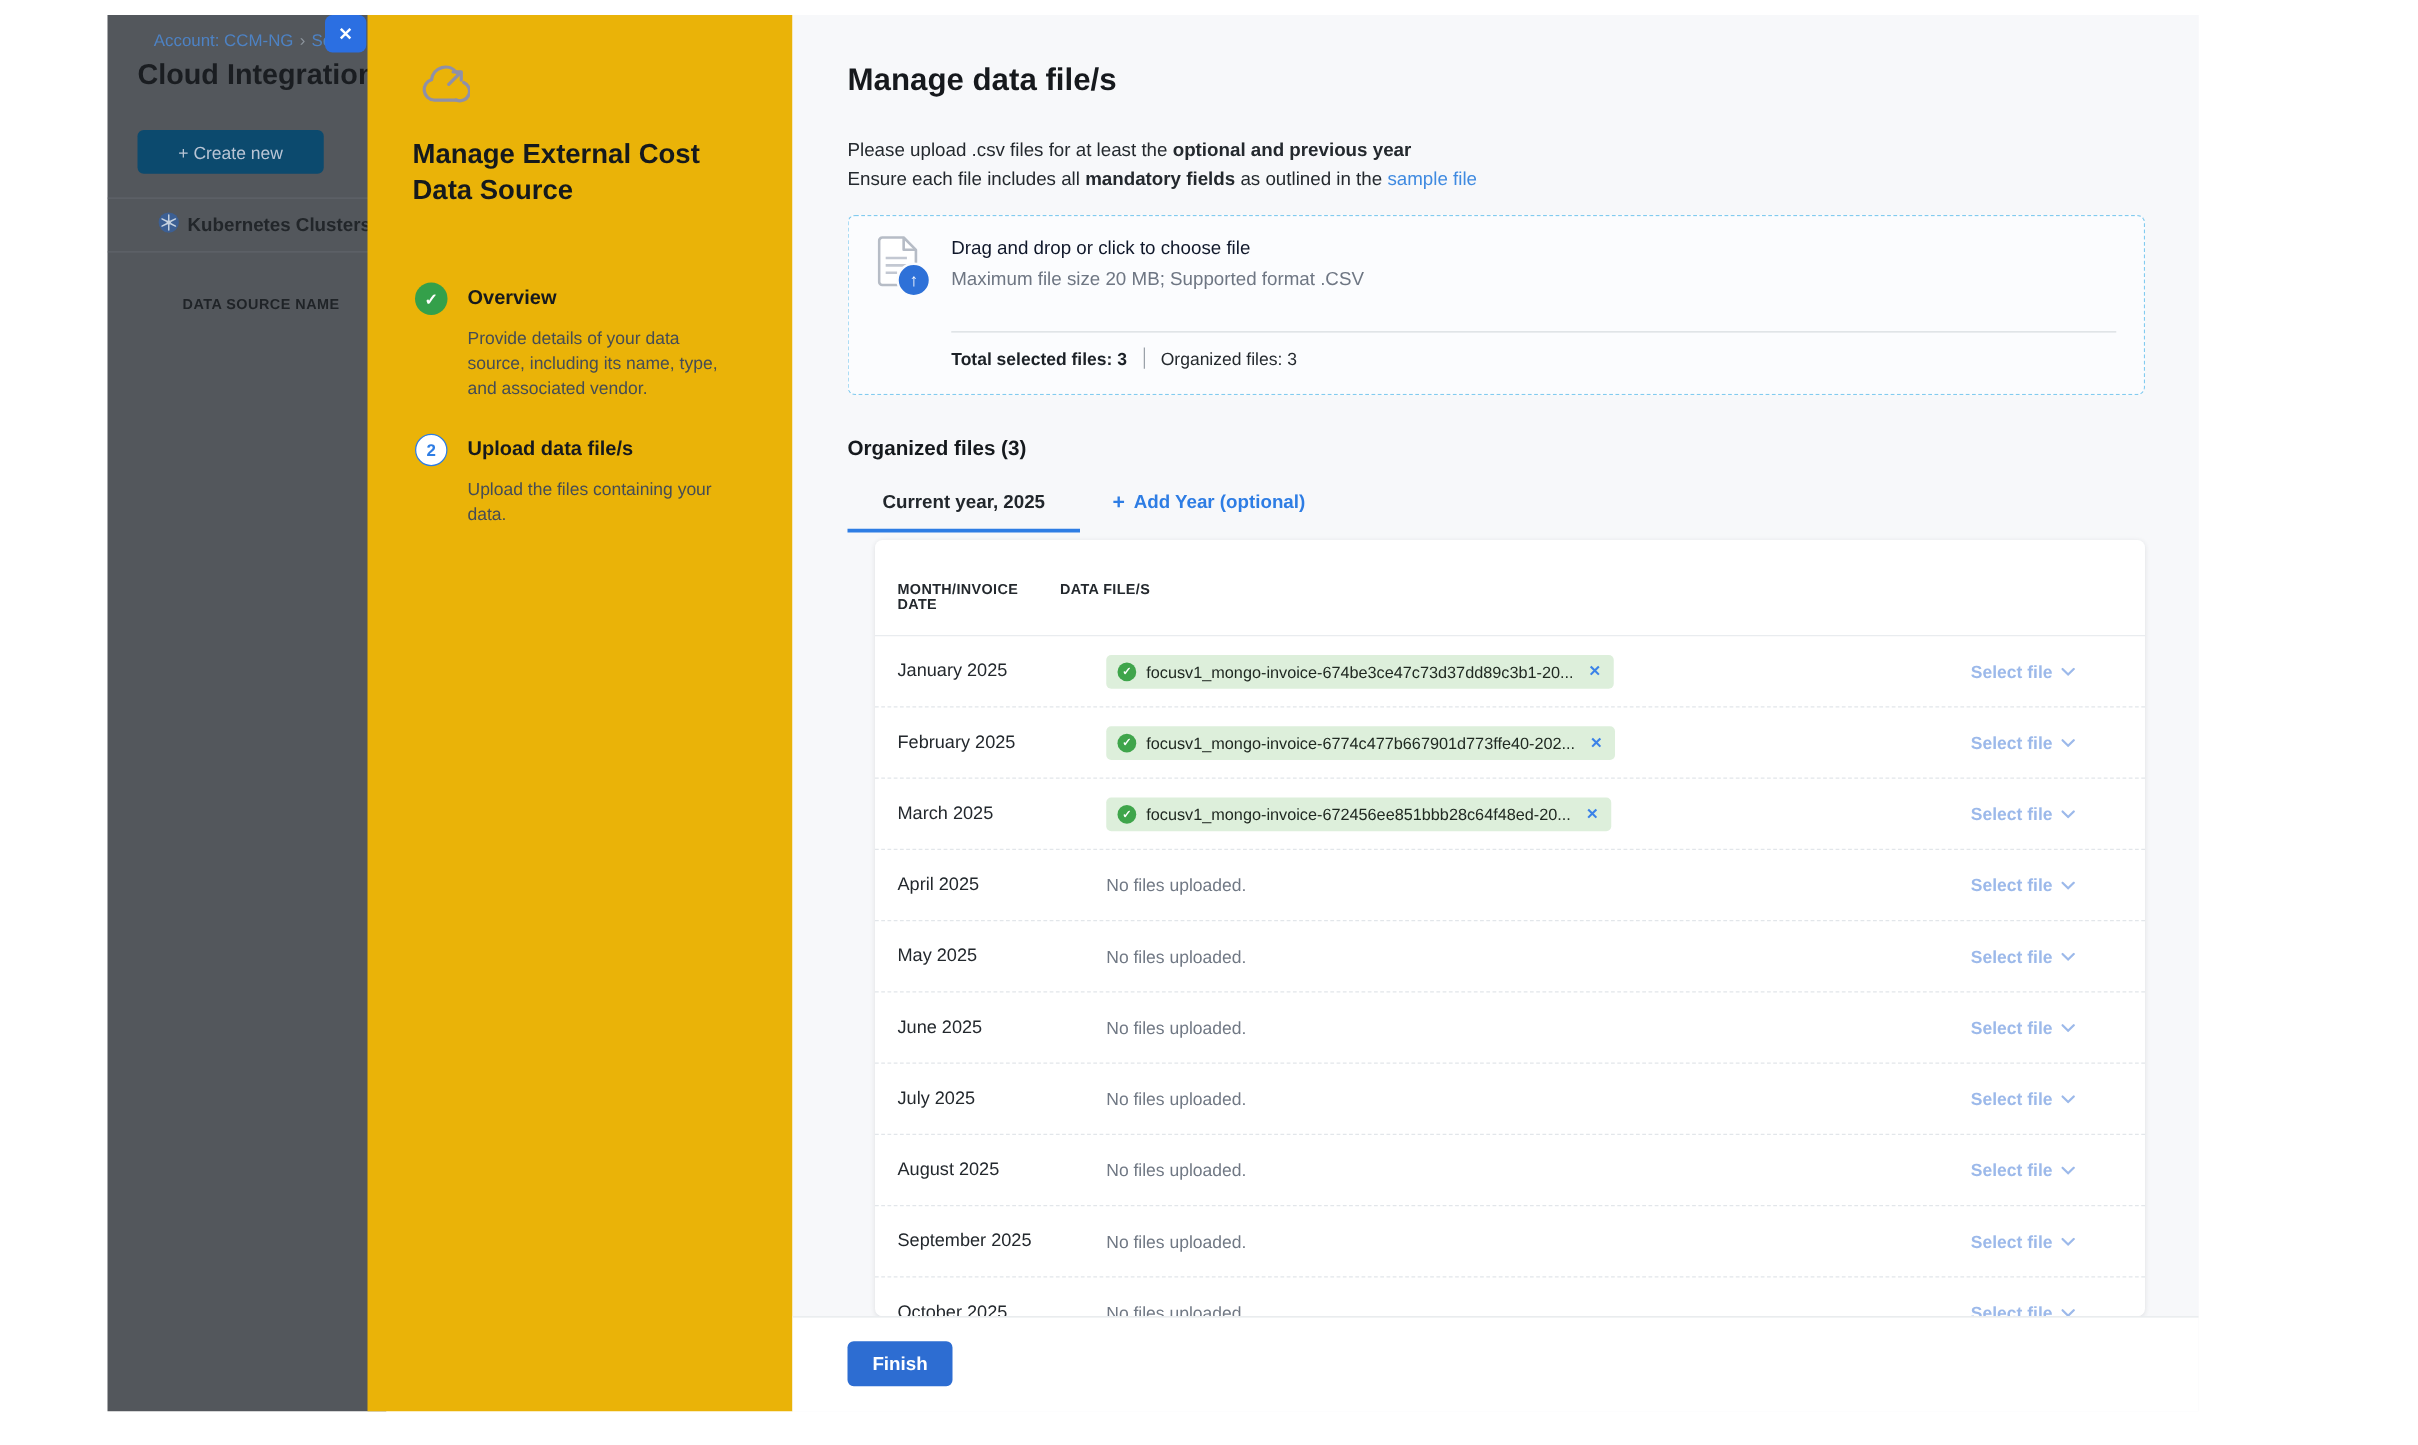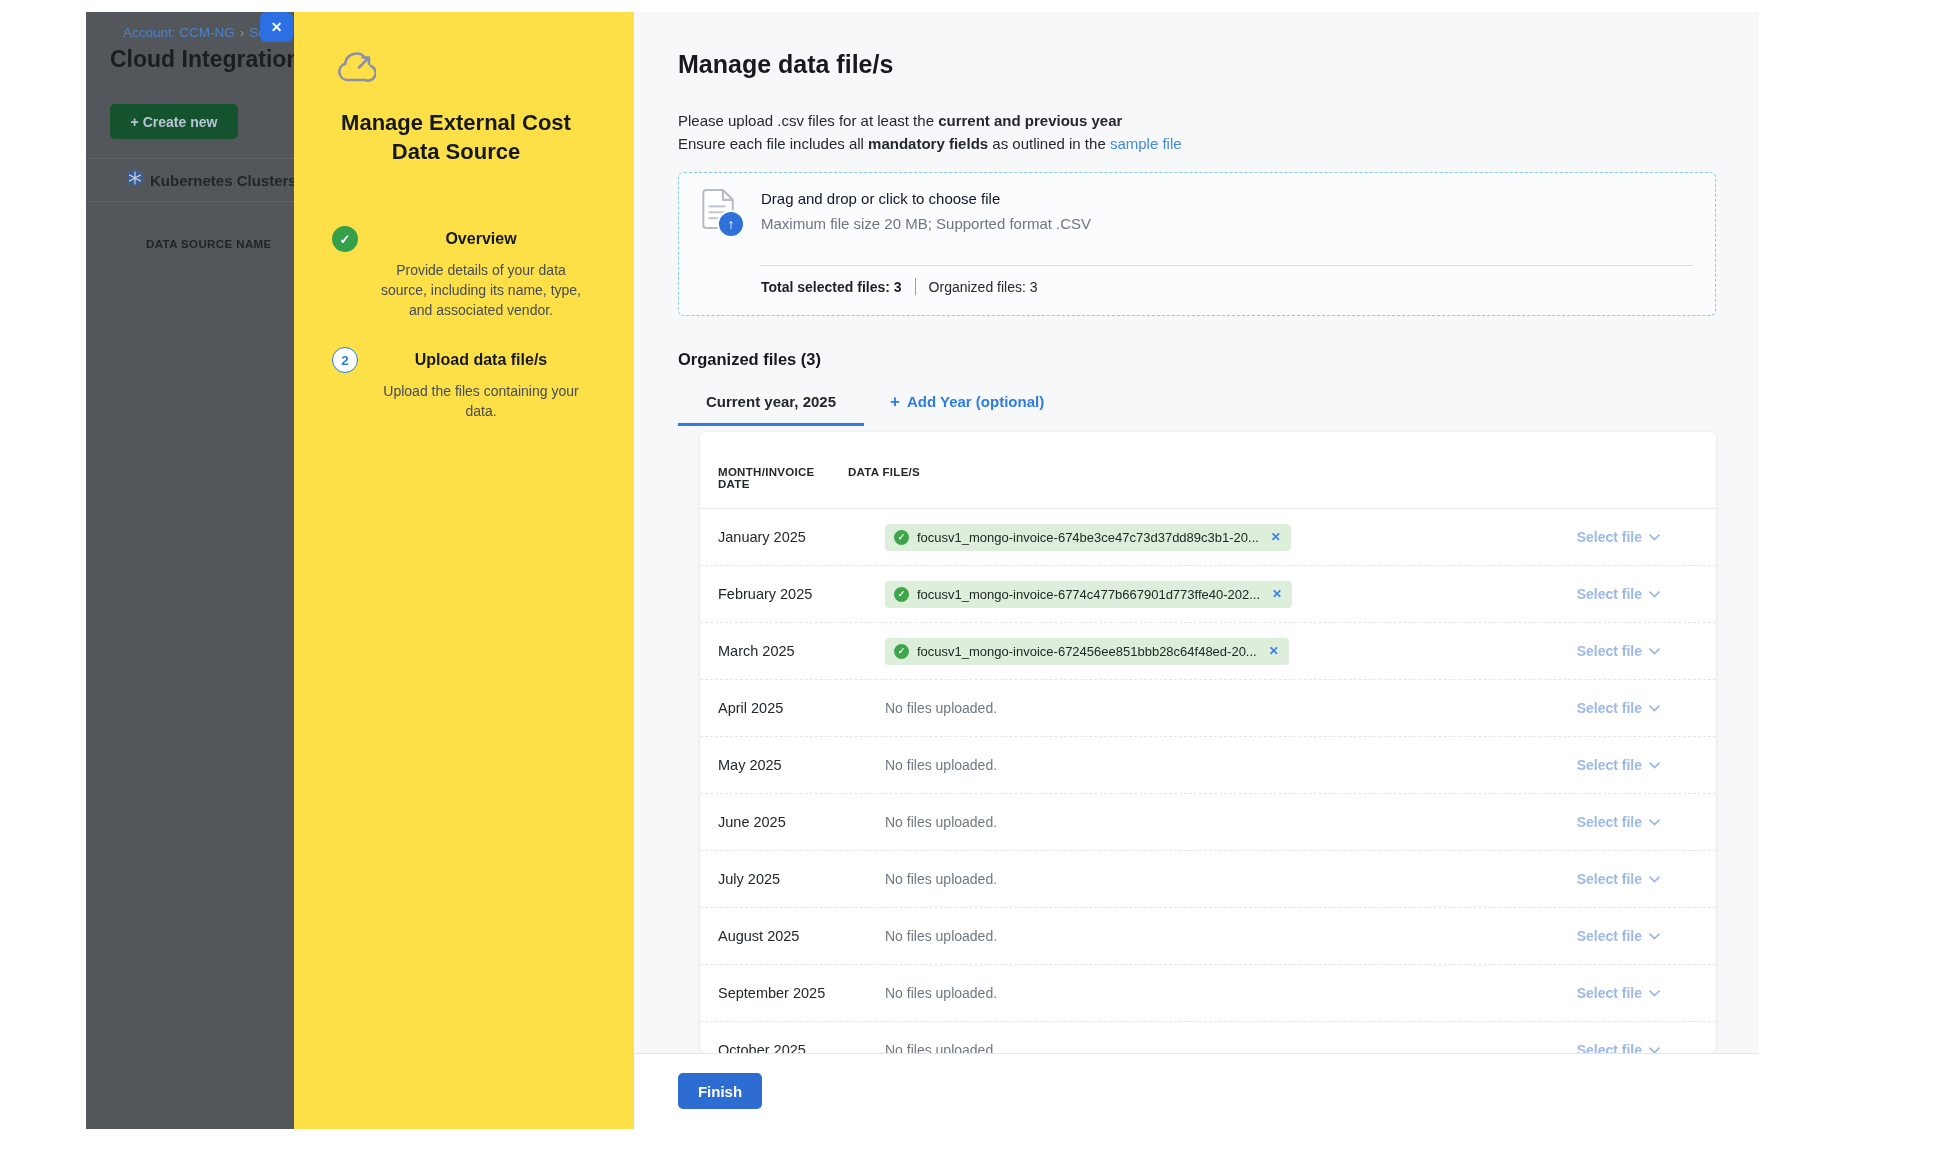--- a/index.html
+++ b/index.html
@@ -4,32 +4,32 @@
 <style>
   * { margin:0; padding:0; box-sizing:border-box; }
   html,body { width:1934px; height:1156px; background:#ffffff; font-family:"Liberation Sans", sans-serif; position:relative; overflow:hidden; }
 
   
   .backdrop { position:absolute; left:71px; top:12px; width:223px; height:1117px; background:#53575c; overflow:hidden;margin-left:15px; }
   .bc { position:absolute; left:37px; top:13px; font-size:13.5px; white-space:nowrap; }
   .bc a, .bc-link { color:#4d82c4; text-decoration:none; }
   .bc-sep { color:#8d949c; margin:0 5px; }
   .bd-title { position:absolute; left:24px; top:34px; font-size:23px; font-weight:bold; color:#1a1d21; white-space:nowrap; }
-  .bd-create { position:absolute; left:24px; top:92px; width:128px; height:35px; background:#14532d; border-radius:5px; color:#b9c5d5; font-weight:bold; font-size:14px; display:flex; align-items:center; justify-content:center; border:none; cursor:pointer; white-space:nowrap; }
+  .bd-create { position:absolute; left:24px; top:92px; width:149px; height:35px; background:#0c4a6e; border-radius:5px; color:#b9c5d5; font-weight:normal; font-size:14px; display:flex; align-items:center; justify-content:center; border:none; cursor:pointer; white-space:nowrap; }
   .bd-tabbar { position:absolute; left:0; top:146px; width:100%; height:44px; border-top:1px solid #60646a; border-bottom:1px solid #60646a; display:flex; align-items:center; padding-left:40px; gap:6px; }
   .bd-tab-label { font-size:15px; font-weight:bold; color:#22262a; white-space:nowrap; }
   .bd-colhdr { position:absolute; left:60px; top:226px; font-size:11.5px; font-weight:bold; color:#1f2327; letter-spacing:0.4px; white-space:nowrap; }
   .bd-row { position:absolute; left:40px; top:266px; right:0; height:90px; background:#5c6065; display:flex; align-items:center; gap:14px; padding-left:31px; }
   .bd-row-link { color:#3e73b4; font-size:14.5px; text-decoration:none; }
 
   
   .close-btn { position:absolute; left:260px; top:12px; width:33px; height:30px; background:#2b6fe2; border-radius:6px; color:#fff; display:flex; align-items:center; justify-content:center; font-size:14px; font-weight:bold; z-index:5; border:none; cursor:pointer; }
 
   
-  .wizard { position:absolute; left:294px; top:12px; width:340px; height:1117px; background:#fde047;text-align:center; }
+  .wizard { position:absolute; left:294px; top:12px; width:340px; height:1117px; background:#eab308; }
   .wz-icon { position:absolute; left:40px; top:38px; }
   .wz-title { position:absolute; left:36px; top:96px; width:252px; font-size:22px; line-height:29px; font-weight:bold; color:#15191d; }
   .step { position:absolute; left:38px; display:flex; gap:16px; align-items:flex-start; }
   .step1 { top:214px; } .step2 { top:335px; }
   .step-circle-done { width:26px; height:26px; border-radius:50%; background:#34a04a; color:#fff; font-size:13px; font-weight:bold; display:flex; align-items:center; justify-content:center; flex:none; }
   .step-circle-num { width:26px; height:26px; border-radius:50%; border:1.5px solid #2e7de4; color:#2e7de4; font-size:13.5px; font-weight:bold; display:flex; align-items:center; justify-content:center; flex:none; background:#fff; }
   .step-label { font-size:16px; font-weight:bold; color:#16191d; line-height:26px; }
   .step-desc { width:214px; margin-top:8px; font-size:14px; line-height:20px; color:#454c55; }
 
   
@@ -131,21 +131,21 @@
       <div class="step-label">Upload data file/s</div>
       <div class="step-desc">Upload the files containing your data.</div>
     </div>
   </div>
 </div>
 
 <div class="main">
   <div class="m-title">Manage data file/s</div>
 
   <div class="m-intro">
-    <div><span>Please upload .csv files for at least the </span><b>current and previous year</b></div>
+    <div><span>Please upload .csv files for at least the </span><b>optional and previous year</b></div>
     <div><span>Ensure each file includes all </span><b>mandatory fields</b><span> as outlined in the </span><a class="m-link">sample file</a></div>
   </div>
 
   <div class="dropzone">
     <div class="dz-icon">
       <svg width="34" height="44" viewBox="0 0 26 32" fill="#ffffff" stroke="#b6bcc6" stroke-width="1.6" stroke-linejoin="round">
         <path d="M3 1.5 H16 L23.5 9 V28.5 a2 2 0 0 1 -2 2 H3 a2 2 0 0 1 -2 -2 V3.5 a2 2 0 0 1 2 -2 Z"></path>
         <path d="M16 1.5 V9 H23.5" fill="none"></path>
         <g stroke="#c3c8d2" fill="none">
             <line x1="5" y1="14" x2="18" y2="14"></line>

